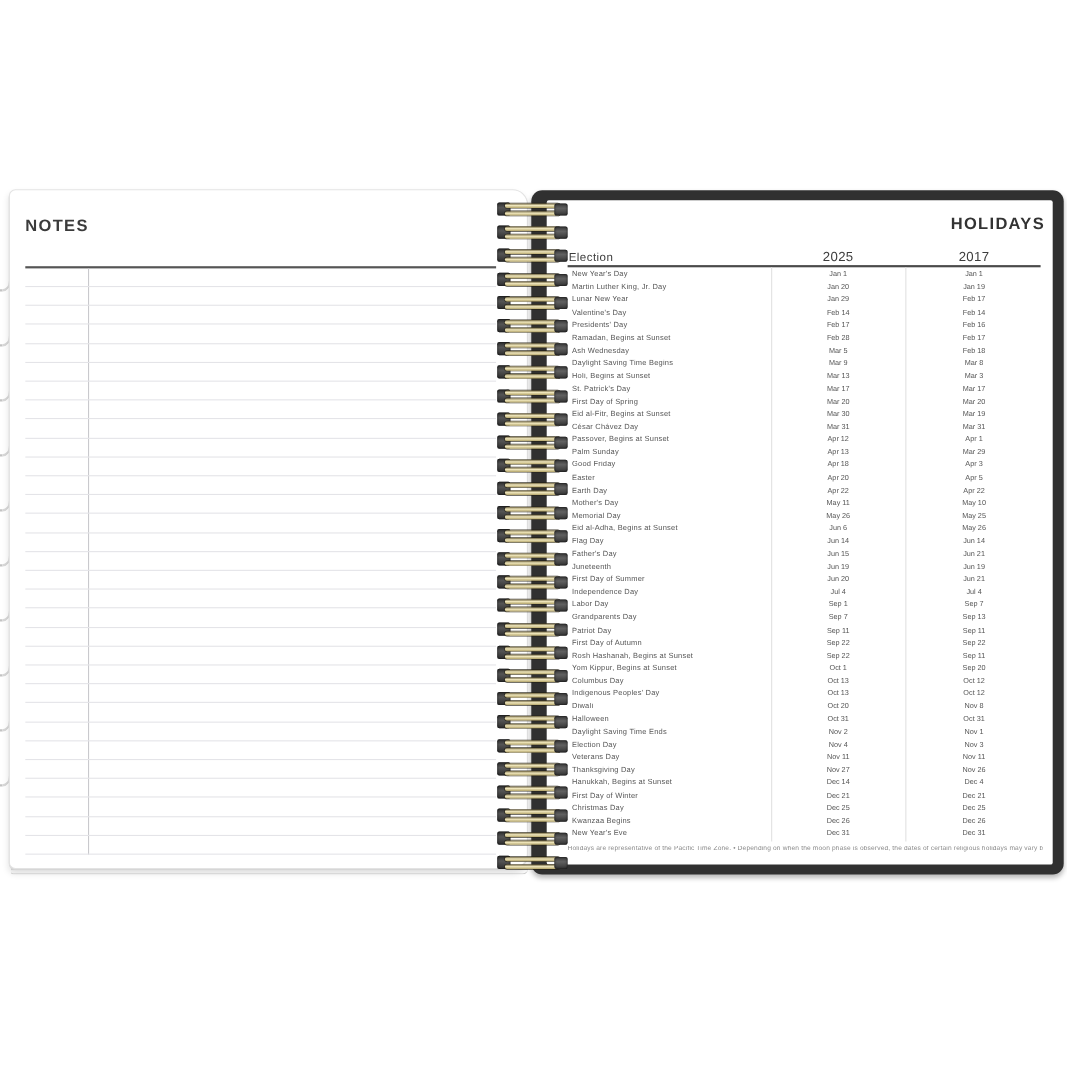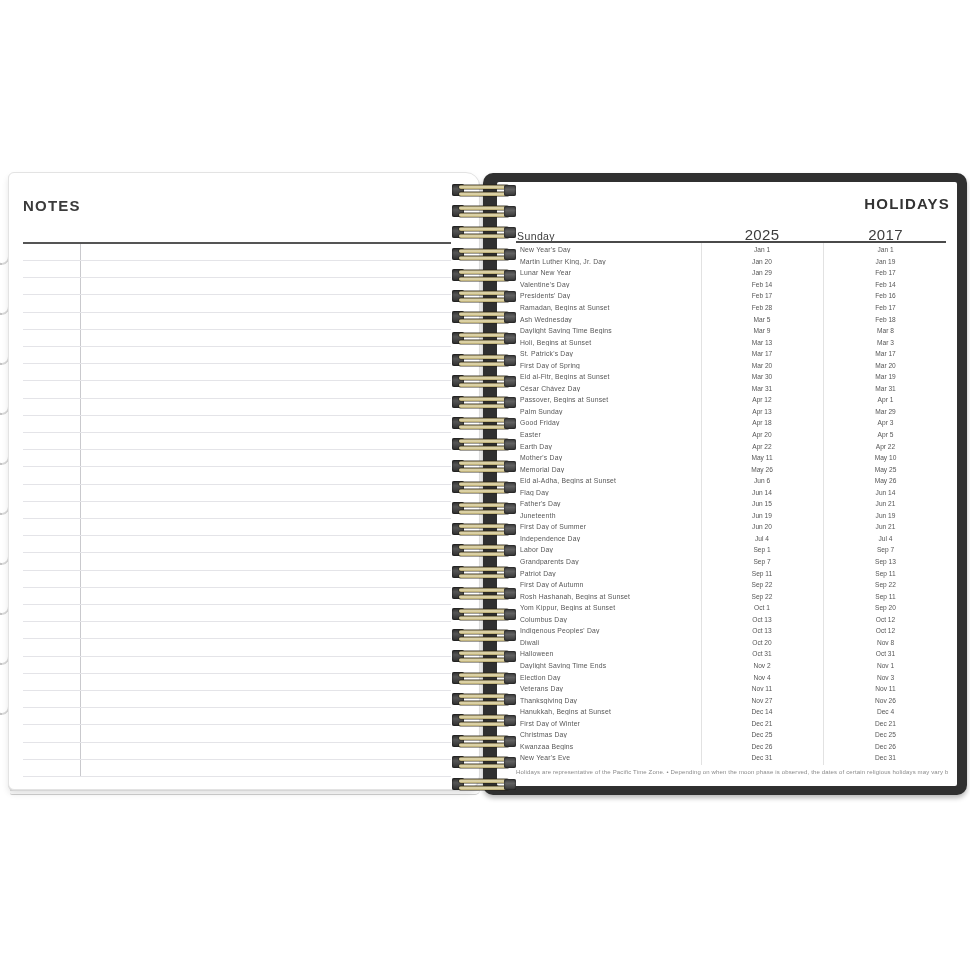--- a/index.html
+++ b/index.html
@@ -43,21 +43,21 @@
   .right-page {
     position:absolute; left:14px; top:9px; width:460px; height:604px;
     background:#ffffff; border-radius:2px;
   }
   .holidays-title {
     position:absolute; top:13px; right:7px;
     font-size:15px; font-weight:600; letter-spacing:1.2px; color:#333333;text-align:right;
   }
   .thead { position:absolute; top:44px; left:19px; width:432px; display:flex; align-items:baseline; }
   .th-name { width:185px; padding-left:1px; font-size:10.5px; color:#3d3d3d; letter-spacing:.4px; }
-  .th-year { width:122px; text-align:center; font-size:15px; color:#3d3d3d; letter-spacing:.3px; }
+  .th-year { width:122px; text-align:center; font-size:12px; color:#3d3d3d; letter-spacing:.3px; }
   .th-year.last { width:125px; }
   .thead-rule { position:absolute; top:59px; left:19px; width:430px; height:2px; background:#4a4a4a; }
   .col-div { position:absolute; top:61px; width:1px; height:522px; background:#e2e2e2; }
   .col-div-1 { left:204px; }
   .col-div-2 { left:326px; }
   .tbody { position:absolute; top:62px; left:19px; width:432px; }
   .hrow { display:flex; height:11.56px; align-items:center; }
   .c-name {
     width:185px; padding-left:4px; font-size:6.8px; color:#565656;
     letter-spacing:.2px; white-space:nowrap; overflow:hidden;
@@ -147,21 +147,21 @@
         <div class="rline" style="top: 568.6px;"></div>
         <div class="rline" style="top: 585.8px;"></div>
         <div class="rline" style="top: 603px;"></div>
       </div>
   </div>
 
   <div class="right-cover">
     <div class="right-page">
       <div class="holidays-title">HOLIDAYS</div>
       <div class="thead">
-        <span class="th-name">Sunday</span>
+        <span class="th-name">Election</span>
         <span class="th-year">2025</span>
         <span class="th-year last">2017</span>
       </div>
       <div class="thead-rule"></div>
       <div class="col-div col-div-1"></div>
       <div class="col-div col-div-2"></div>
       <div class="tbody">
           <div class="hrow">
             <span class="c-name">New Year's Day</span>
             <span class="c-date">Jan 1</span>

